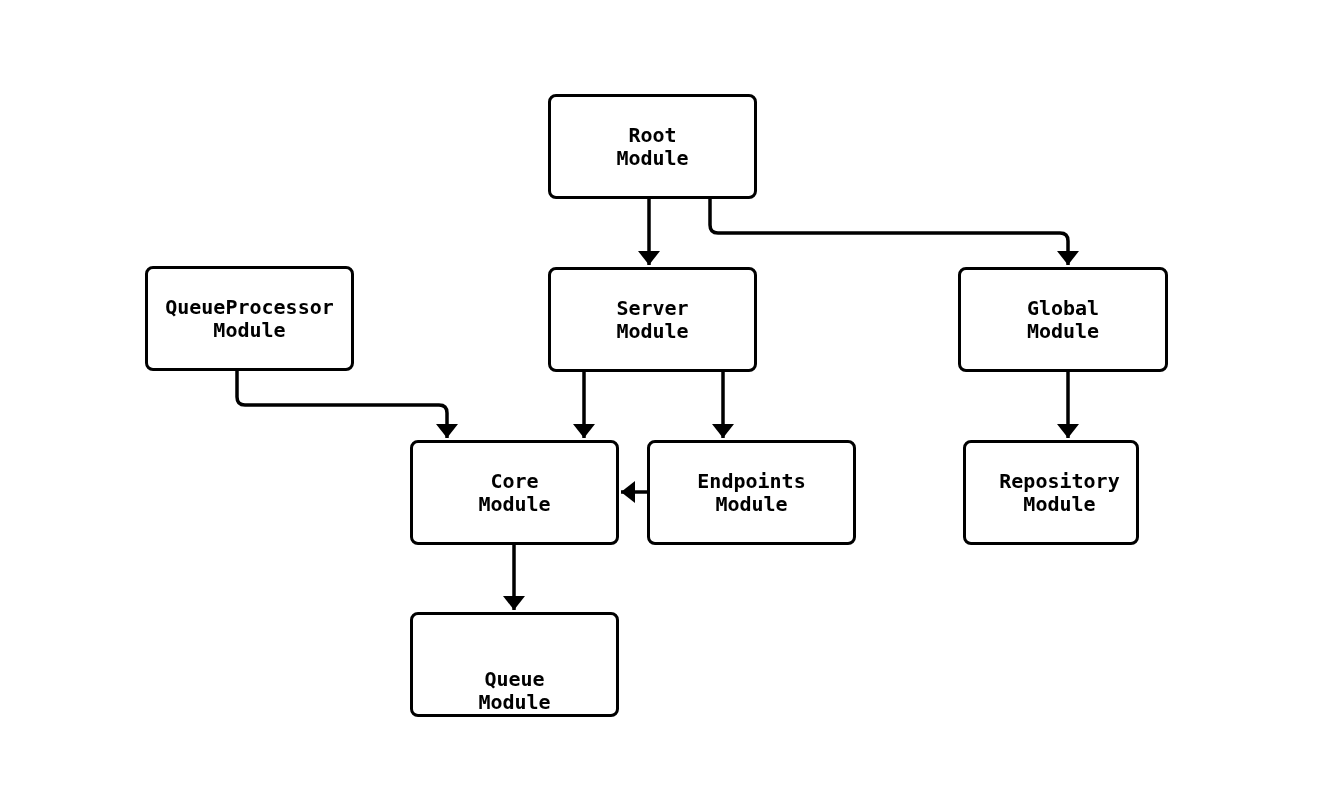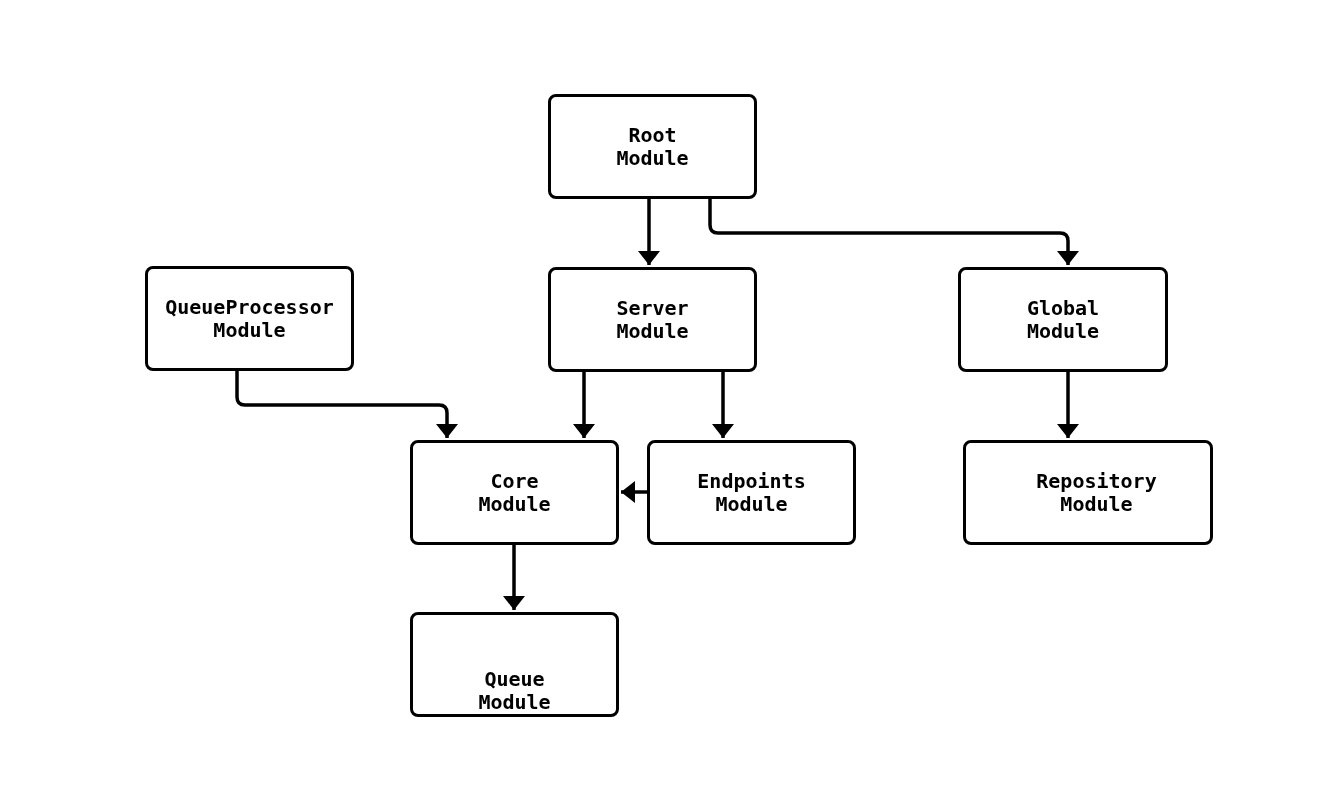--- a/index.html
+++ b/index.html
@@ -39,21 +39,21 @@
     font-weight: bold;
     color: #000000;
     white-space: pre-line;
   }
   .node-root           { left: 548px; top: 94px;  }
   .node-queueprocessor { left: 145px; top: 266px; }
   .node-server         { left: 548px; top: 267px; }
   .node-global         { left: 958px; top: 267px; width: 210px; }
   .node-core           { left: 410px; top: 440px; }
   .node-endpoints      { left: 647px; top: 440px; }
-  .node-repository     { left: 963px; top: 440px; width: 250px; padding-left: 17px; }
+  .node-repository     { left: 963px; top: 440px; width: 176px; padding-left: 17px; }
   .node-queue          { left: 410px; top: 612px; align-items: flex-end; }
 </style>
 </head>
 <body>
 
 <div class="canvas">
 
   <svg class="edges-layer" width="1337" height="809" viewBox="0 0 1337 809" xmlns="http://www.w3.org/2000/svg">
     <defs>
       <marker id="arrowhead" markerUnits="userSpaceOnUse" markerWidth="26" markerHeight="26" refX="14" refY="11" orient="auto">

